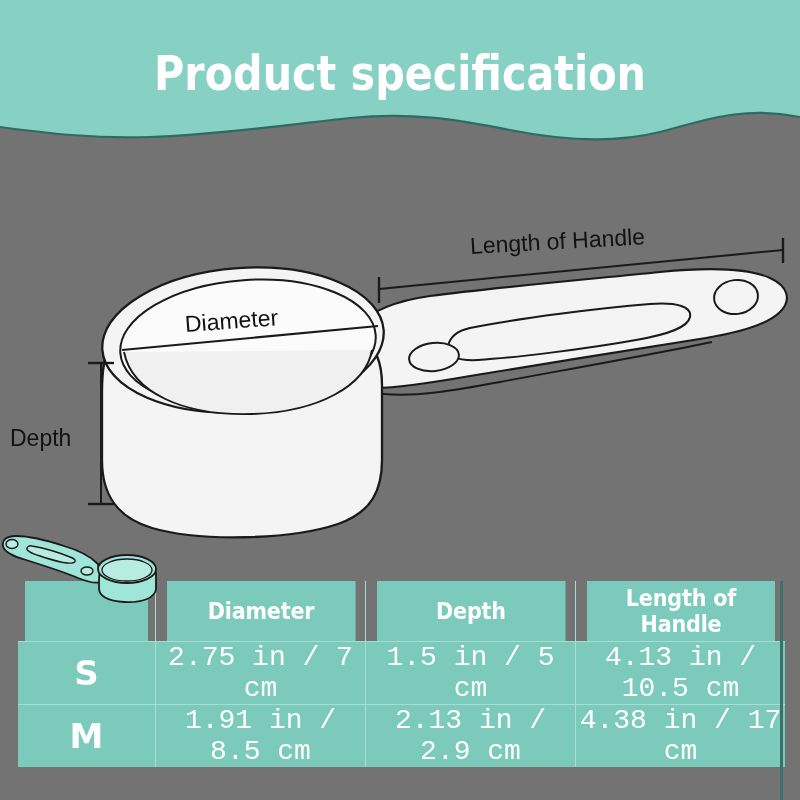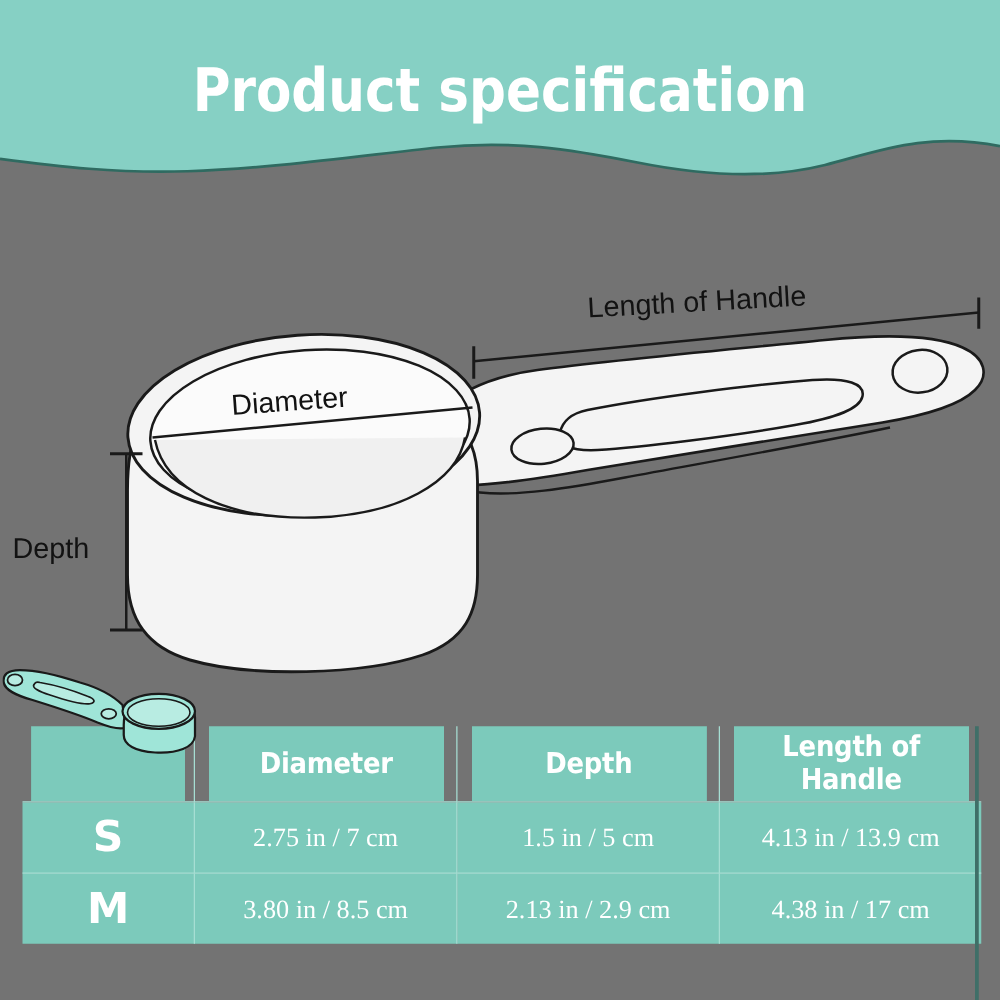--- a/index.html
+++ b/index.html
@@ -103,22 +103,22 @@
   .hdr-row td {
     height: 60px;
     font-family: "DejaVu Sans", sans-serif;
     font-weight: bold;
     font-size: 23px;
     transform: scaleX(0.9);
     letter-spacing: -0.2px;
   }
   .body-row td {
     height: 56px;
-    font-family: Liberation Serif, serif;
-    font-size: 21px;
+    font-family: Liberation Mono, monospace;
+    font-size: 28px;
   }
   .size-cell {
     font-family: "DejaVu Sans", sans-serif !important;
     font-weight: bold;
     font-size: 34px !important;
   }
   #table-edge {
     position: absolute;
     left: 780px;
     top: 581px;
@@ -224,25 +224,25 @@
         <tr class="hdr-row">
       <td class="col-size"></td>
       <td class="col-data">Diameter</td>
       <td class="col-data">Depth</td>
       <td class="col-data">Length of Handle</td>
     </tr>
     <tr class="body-row">
       <td class="col-size size-cell">S</td>
       <td class="col-data">2.75 in / 7 cm</td>
       <td class="col-data">1.5 in / 5 cm</td>
-      <td class="col-data">4.13 in / 13.9 cm</td>
+      <td class="col-data">4.13 in / 10.5 cm</td>
     </tr>
     <tr class="body-row">
       <td class="col-size size-cell">M</td>
-      <td class="col-data">3.80 in / 8.5 cm</td>
+      <td class="col-data">1.91 in / 8.5 cm</td>
       <td class="col-data">2.13 in / 2.9 cm</td>
       <td class="col-data">4.38 in / 17 cm</td>
     </tr>
   </tbody>
     </table>
   <div id="table-edge"></div>
 
   <div id="mini-scoop">
     <svg width="178" height="76" viewBox="0 0 178 76">
 

